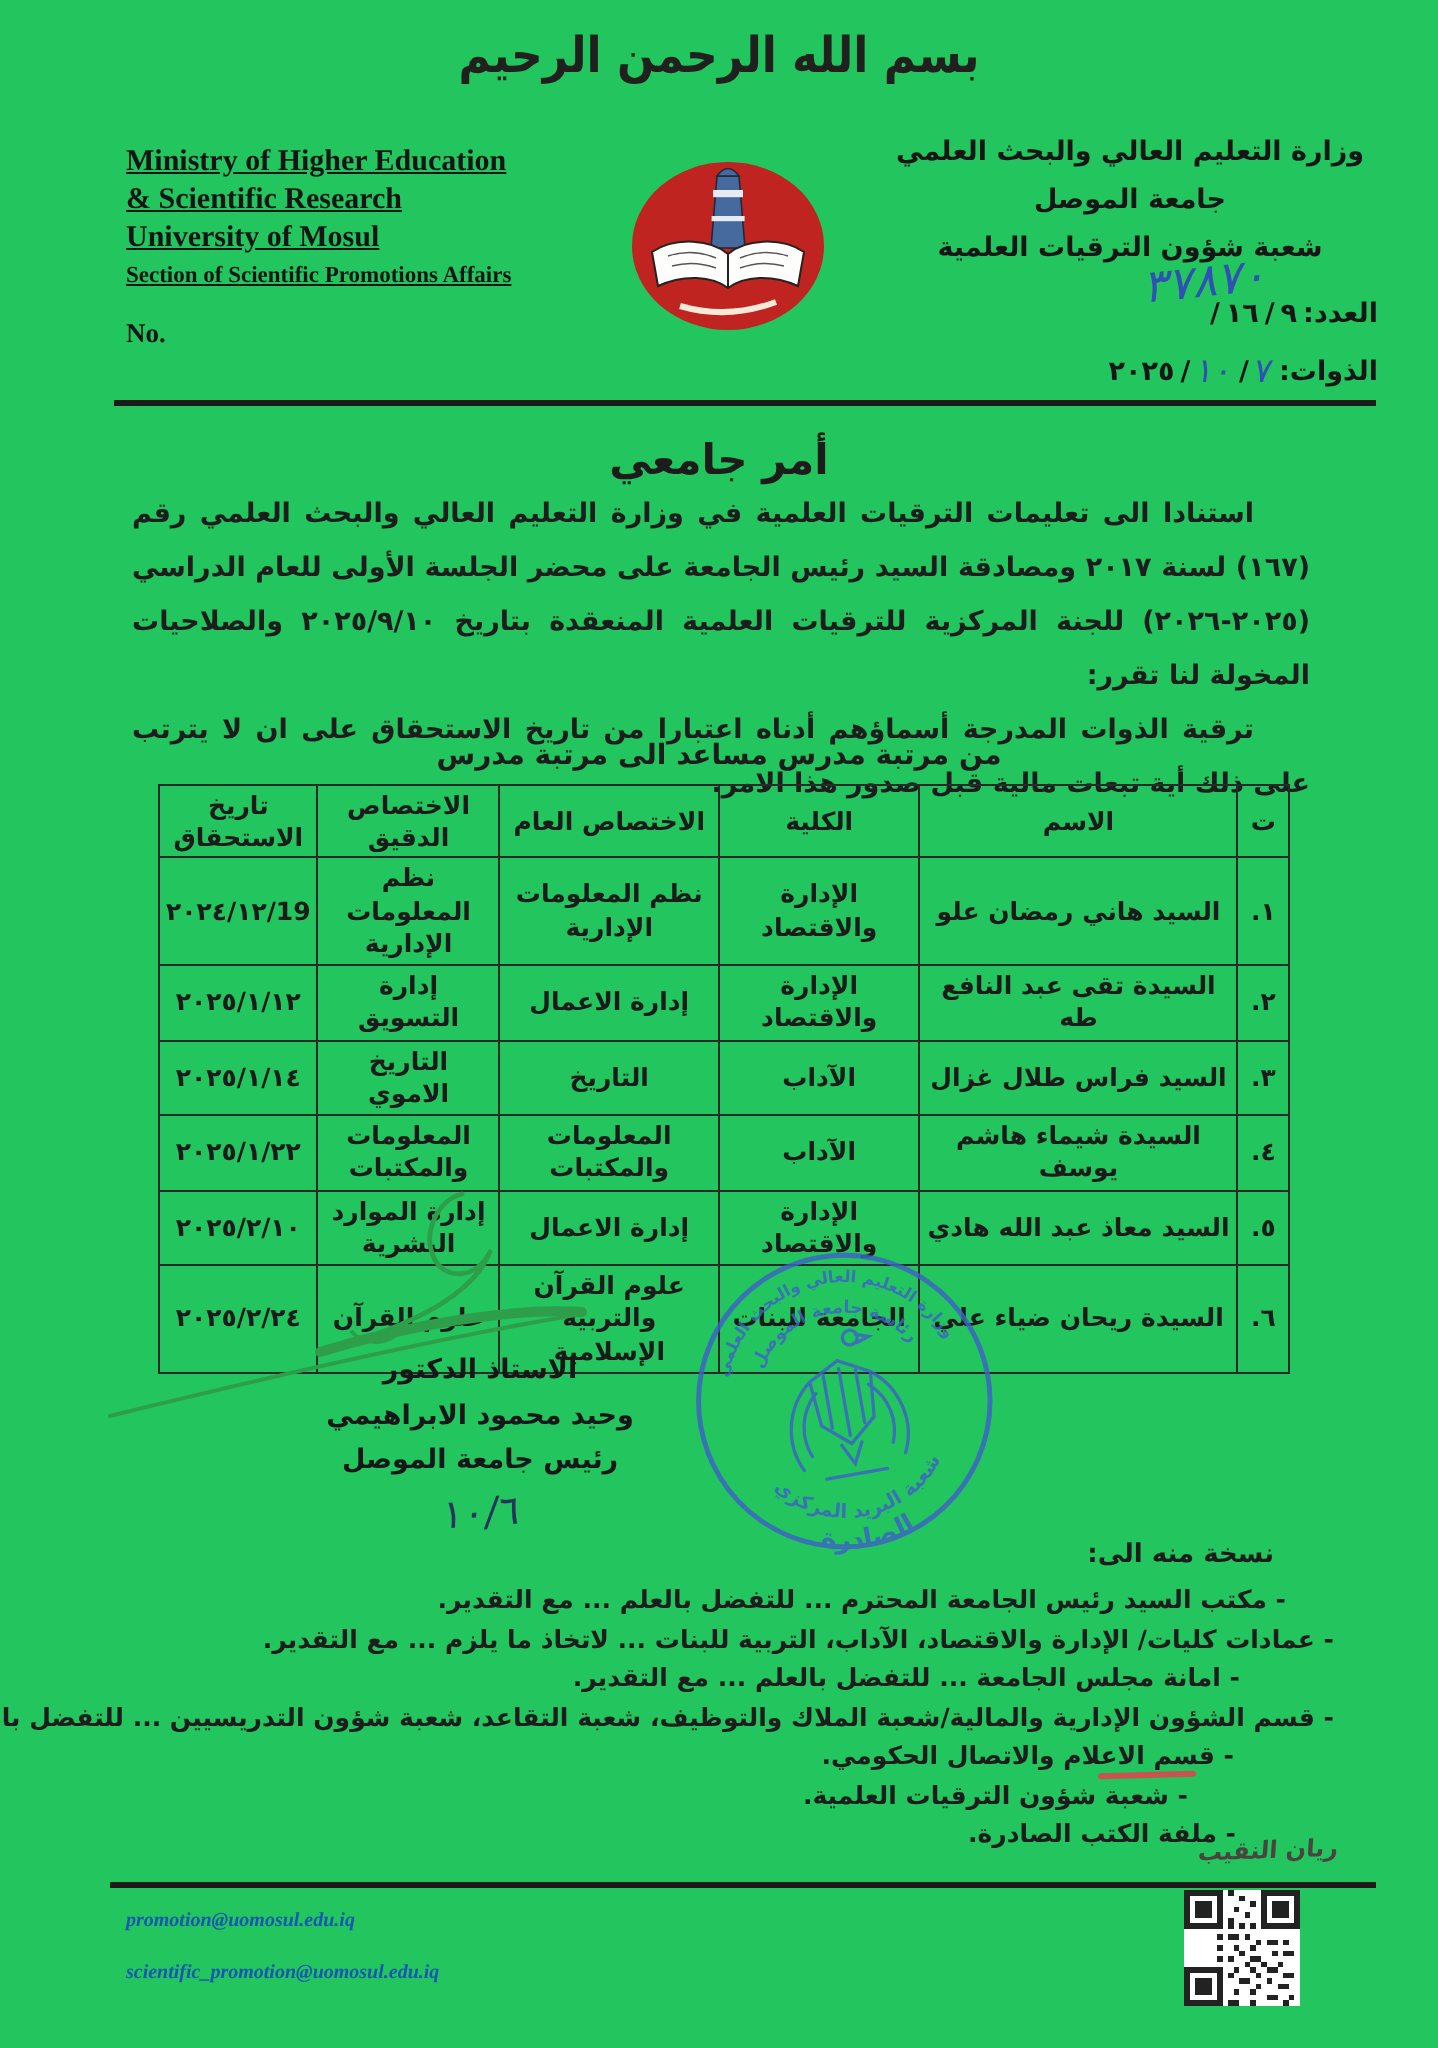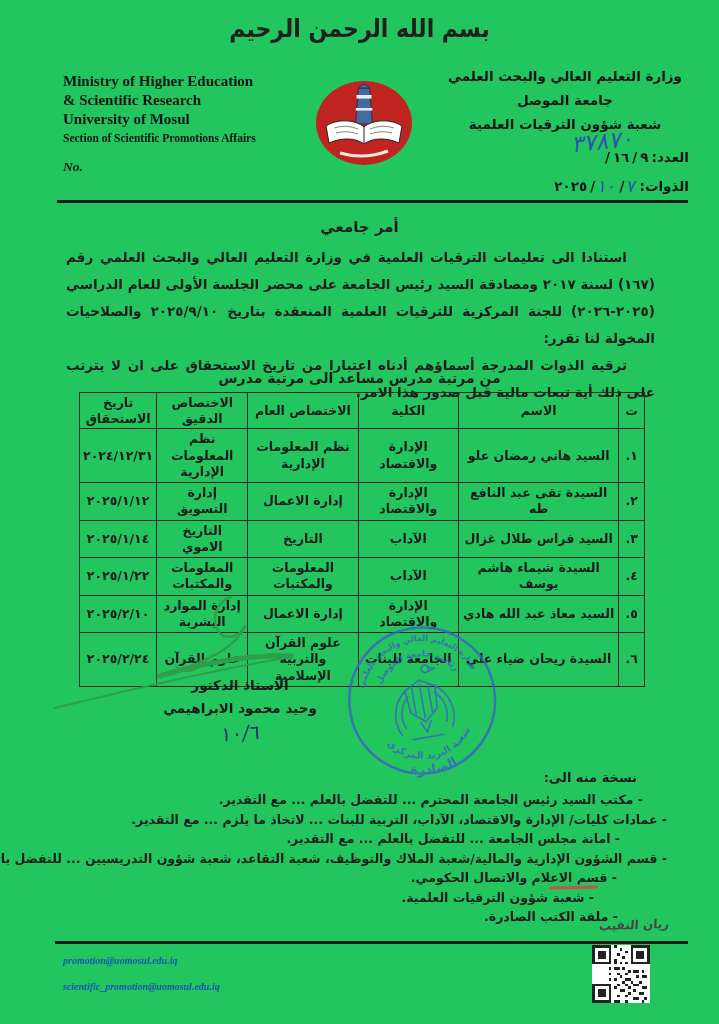--- a/index.html
+++ b/index.html
@@ -6,41 +6,41 @@
   .page{
     position:relative;width:719px;height:1024px;background:#22c55e;
     overflow:hidden;font-family:"DejaVu Sans",sans-serif;color:#1c1c1c;
     margin:0 auto;
   }
   
   .bismillah{position:absolute;top:16px;left:0;width:100%;text-align:center;
     font-size:22px;font-weight:700;color:#20201e;transform:scaleY(1.12);}
   .hdr-en{position:absolute;left:63px;top:72px;font-family:"Liberation Serif",serif;
     font-weight:700;color:#151515;line-height:19px;}
-  .hdr-en .l{font-size:15px;}
+  .hdr-en .l{font-size:15px;text-decoration:underline;}
   .hdr-en .l4{font-size:11.5px;}
-  .hdr-en .no{font-size:13.5px;margin-top:9px;font-style:italic;}
+  .hdr-en .no{font-size:13.5px;margin-top:9px;}
   .hdr-en .dt{font-size:13.5px;margin-top:7px;}
   .hdr-ar{position:absolute;right:26px;top:64px;width:256px;text-align:center;
     direction:rtl;font-weight:700;font-size:13.5px;line-height:24px;color:#161616;}
   .numline,.dateline{position:absolute;right:30px;direction:rtl;display:flex;
     align-items:center;gap:3px;font-weight:700;font-size:13.5px;color:#161616;}
   .numline{top:149px;}
   .dateline{top:176px;}
   .hand{color:#3150b4;font-weight:400;transform:skewX(-10deg);}
   .dateline .hand{font-size:17px;}
   .serial{position:absolute;right:84px;top:128px;direction:ltr;
     color:#3150b4;font-size:23px;letter-spacing:6px;font-weight:400;
     transform:rotate(-6deg) skewX(-14deg);}
   .rule-top{position:absolute;left:57px;top:200px;width:631px;height:3px;background:#1b1b1b;}
   
   .logo{position:absolute;left:312px;top:78px;}
   
   .title{position:absolute;left:0;top:218px;width:100%;text-align:center;
-    font-size:15px;font-weight:700;direction:rtl;}
+    font-size:21px;font-weight:700;direction:rtl;}
   .bodytext{position:absolute;left:66px;right:64px;top:244px;direction:rtl;
     text-align:justify;font-size:13.5px;font-weight:700;line-height:27px;color:#1d1d1d;}
   .bodytext p{margin:0;text-indent:28px;}
   .gradeline{position:absolute;left:0;top:370px;width:100%;text-align:center;
     direction:rtl;font-size:14px;font-weight:700;}
   
   table.promo{position:absolute;left:79px;top:392px;width:566px;direction:rtl;
     border-collapse:collapse;font-weight:700;color:#1b1b1b;}
   table.promo th,table.promo td{border:1.4px solid #2a2a2a;padding:2px 3px;
     text-align:center;vertical-align:middle;}
@@ -158,21 +158,21 @@
         <th>تاريخ الاستحقاق</th>
       </tr>
     </thead>
     <tbody>
       <tr>
         <td class="c-no">١.</td>
         <td class="c-name">السيد هاني رمضان علو</td>
         <td>الإدارة والاقتصاد</td>
         <td>نظم المعلومات الإدارية</td>
         <td>نظم المعلومات الإدارية</td>
-        <td class="c-date">٢٠٢٤/١٢/٣١</td>
+        <td class="c-date">٢٠٢٤/١٢/19</td>
       </tr>
       <tr>
         <td class="c-no">٢.</td>
         <td class="c-name">السيدة تقى عبد النافع طه</td>
         <td>الإدارة والاقتصاد</td>
         <td>إدارة الاعمال</td>
         <td>إدارة التسويق</td>
         <td class="c-date">٢٠٢٥/١/١٢</td>
       </tr>
       <tr>
@@ -246,20 +246,21 @@
         <path d="M110,68 C123,78 127,96 120,110 M108,74 C117,82 119,94 115,104"></path>
         <path d="M90,101 L95,111 L100,101"></path>
         <path d="M80,116 L110,116"></path>
       </g>
     </svg>
   </div>
 
   <div class="sigblock">
     <div>الاستاذ الدكتور</div>
     <div>وحيد محمود الابراهيمي</div>
+    <div>رئيس جامعة الموصل</div>
     <bdo dir="ltr" class="sigdate">١٠/٦</bdo>
   </div>
 
   <div class="copy-hdr">نسخة منه الى:</div>
   <div class="copy-list">
     <div class="i1">- مكتب السيد رئيس الجامعة المحترم ... للتفضل بالعلم ... مع التقدير.</div>
     <div class="i2">- عمادات كليات/ الإدارة والاقتصاد، الآداب، التربية للبنات ... لاتخاذ ما يلزم ... مع التقدير.</div>
     <div class="i3">- امانة مجلس الجامعة ... للتفضل بالعلم ... مع التقدير.</div>
     <div class="i4">- قسم الشؤون الإدارية والمالية/شعبة الملاك والتوظيف، شعبة التقاعد، شعبة شؤون التدريسيين ... للتفضل بالعلم ... مع التقدير.</div>
     <div class="i5">- قسم الاعلام والاتصال الحكومي.</div>

